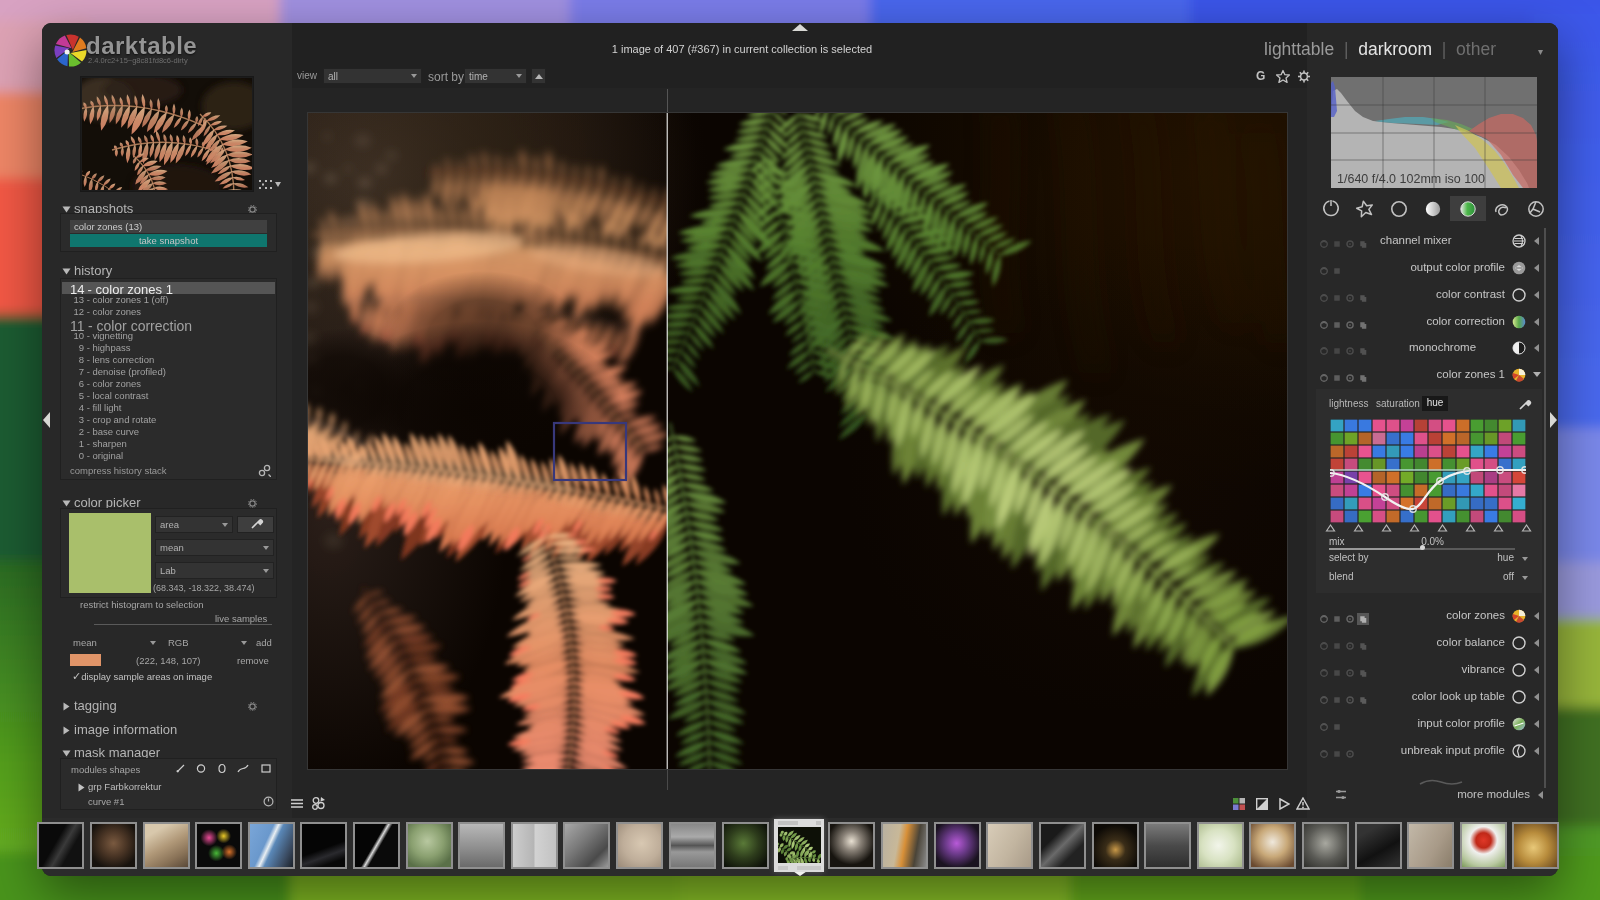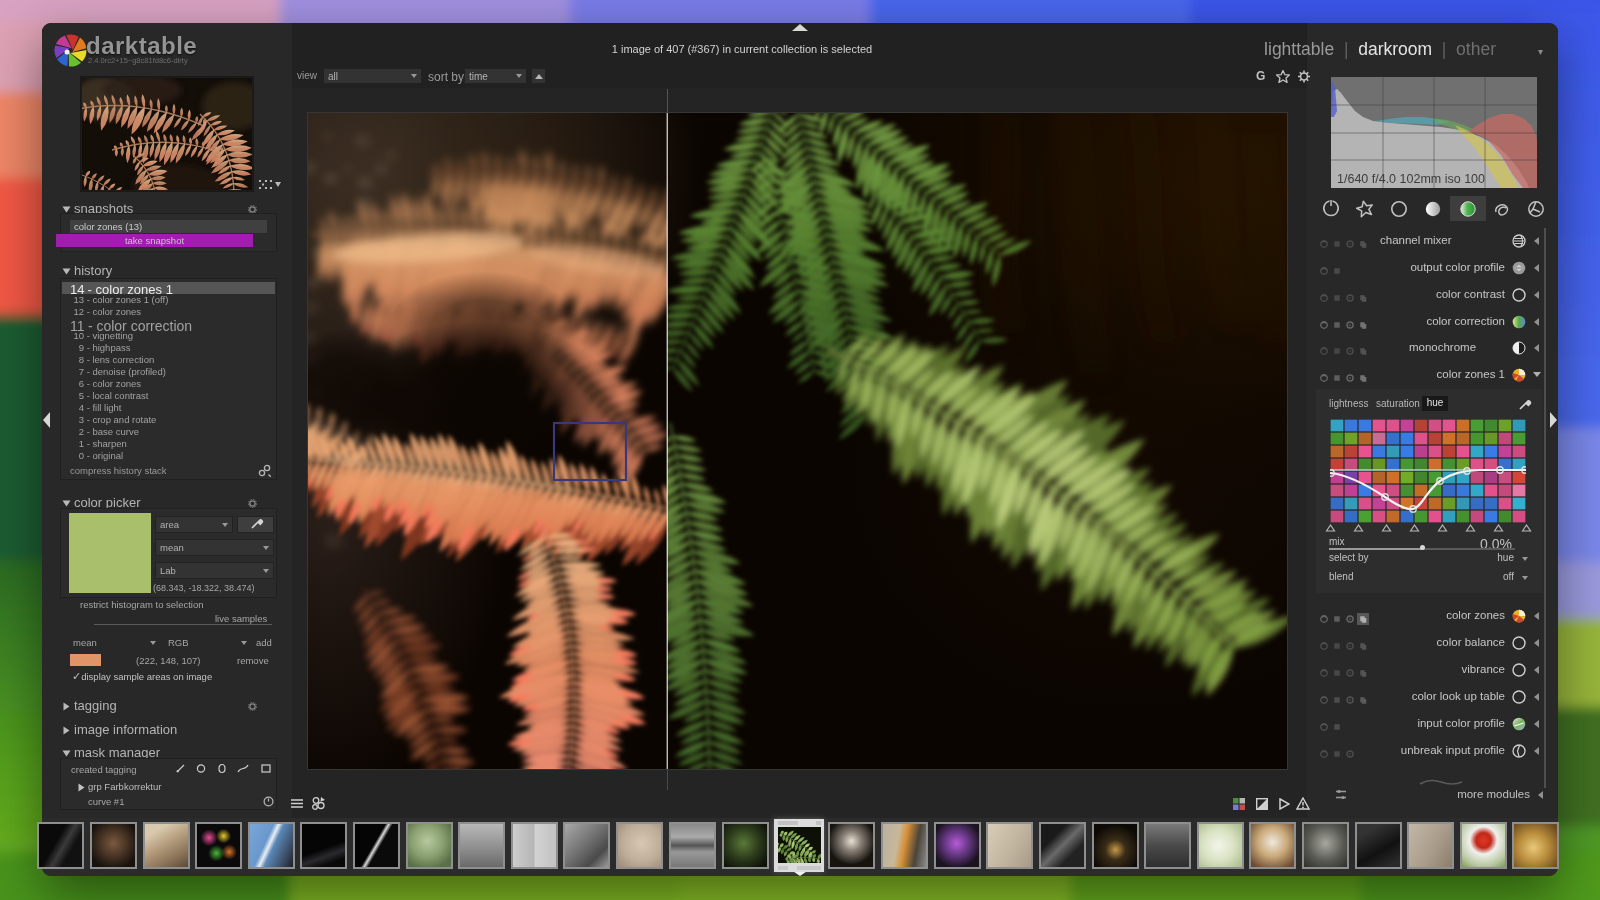--- a/index.html
+++ b/index.html
@@ -283,21 +283,21 @@
     <svg class="abs" style="left:62px;top:206px" width="9" height="7" viewBox="0 0 9 7">
       <path d="M0.5 0.5 L8.5 0.5 L4.5 6.5 Z" fill="#b9b9b9"></path>
     </svg>
     <div class="hdr" style="left:74px;top:201px">snapshots</div>
     <svg class="abs" style="left:248px;top:205px" width="9" height="9" viewBox="0 0 10 10">
       <circle cx="5" cy="5" r="3" fill="none" stroke="#8a8a8a" stroke-width="1.4"></circle>
       <circle cx="5" cy="5" r="4.6" fill="none" stroke="#8a8a8a" stroke-width="1" stroke-dasharray="1.5 1.6"></circle>
     </svg>
     <div class="box" style="left:60px;top:213px;width:217px;height:39px;background:#2b2b2b"></div>
     <div class="abs" style="left:70px;top:220px;width:197px;height:13px;background:#404040;font-size:9.5px;color:#cccccc;padding:1px 4px">color zones (13)</div>
-    <div class="abs" style="left:56px;top:234px;width:197px;height:13px;background:#a21caf;font-size:9.5px;color:#c6c6c6;text-align:center;padding-top:1px">take snapshot</div>
+    <div class="abs" style="left:70px;top:234px;width:197px;height:13px;background:#0f766e;font-size:9.5px;color:#c6c6c6;text-align:center;padding-top:1px">take snapshot</div>
     <svg class="abs" style="left:62px;top:268px" width="9" height="7" viewBox="0 0 9 7">
       <path d="M0.5 0.5 L8.5 0.5 L4.5 6.5 Z" fill="#b9b9b9"></path>
     </svg>
     <div class="hdr" style="left:74px;top:263px">history</div>
     <div class="box" style="left:60px;top:278px;width:217px;height:202px;background:#2b2b2b"></div>
     <div class="abs" style="left:62px;top:282px;width:213px">
       <div style="height:12px;background:#555555;font-size:13px;color:#ececec;padding-left:8px;white-space:nowrap"><span style="display:inline-block;width:14px;text-align:right">14</span><span> - color zones 1</span></div>
       <div style="height:12px;font-size:9.5px;color:#a2a2a2;padding-left:8px;white-space:nowrap"><span style="display:inline-block;width:14px;text-align:right">13</span><span> - color zones 1 (off)</span></div>
       <div style="height:12px;font-size:9.5px;color:#a2a2a2;padding-left:8px;white-space:nowrap"><span style="display:inline-block;width:14px;text-align:right">12</span><span> - color zones</span></div>
       <div style="height:12px;font-size:14px;color:#a2a2a2;padding-left:8px;white-space:nowrap"><span style="display:inline-block;width:14px;text-align:right">11</span><span> - color correction</span></div>
@@ -358,21 +358,21 @@
     </svg>
     <svg class="abs" style="left:63px;top:726px" width="7" height="9" viewBox="0 0 7 9">
       <path d="M0.5 0.5 L6.5 4.5 L0.5 8.5 Z" fill="#b9b9b9"></path>
     </svg>
     <div class="hdr" style="left:74px;top:722px">image information</div>
     <svg class="abs" style="left:62px;top:750px" width="9" height="7" viewBox="0 0 9 7">
       <path d="M0.5 0.5 L8.5 0.5 L4.5 6.5 Z" fill="#b9b9b9"></path>
     </svg>
     <div class="hdr" style="left:74px;top:745px">mask manager</div>
     <div class="box" style="left:60px;top:758px;width:217px;height:52px;background:#2b2b2b"></div>
-    <div class="abs t9" style="left:71px;top:764px">created tagging</div>
+    <div class="abs t9" style="left:71px;top:764px">modules shapes</div>
     <svg class="abs" style="left:176px;top:763px" width="95" height="11" viewBox="0 0 95 11">
       <g stroke="#cdcdcd" stroke-width="1.2" fill="none">
         <path d="M1 9 L8 2 M1 9 l1.8 -0.5 M1 9 l0.5 -1.8"></path>
         <circle cx="25" cy="5.5" r="3.6"></circle>
         <ellipse cx="46" cy="5.5" rx="3" ry="4"></ellipse>
         <path d="M62 9 C 65 3, 69 8, 72 2"></path>
         <rect x="86" y="2" width="8" height="7"></rect>
       </g>
     </svg>
     <svg class="abs" style="left:78px;top:783px" width="7" height="9" viewBox="0 0 7 9">
@@ -1890,21 +1890,21 @@
       <path d="M1326 531 L1330 525 L1334 531 Z" fill="none" stroke="#b8b8b8" stroke-width="1.2" transform="translate(0.5 0)"></path>
       <path d="M1354 531 L1358 525 L1362 531 Z" fill="none" stroke="#b8b8b8" stroke-width="1.2" transform="translate(0.5 0)"></path>
       <path d="M1382 531 L1386 525 L1390 531 Z" fill="none" stroke="#b8b8b8" stroke-width="1.2" transform="translate(0.5 0)"></path>
       <path d="M1410 531 L1414 525 L1418 531 Z" fill="none" stroke="#b8b8b8" stroke-width="1.2" transform="translate(0.5 0)"></path>
       <path d="M1438 531 L1442 525 L1446 531 Z" fill="none" stroke="#b8b8b8" stroke-width="1.2" transform="translate(0.5 0)"></path>
       <path d="M1466 531 L1470 525 L1474 531 Z" fill="none" stroke="#b8b8b8" stroke-width="1.2" transform="translate(0.5 0)"></path>
       <path d="M1494 531 L1498 525 L1502 531 Z" fill="none" stroke="#b8b8b8" stroke-width="1.2" transform="translate(0.5 0)"></path>
       <path d="M1522 531 L1526 525 L1530 531 Z" fill="none" stroke="#b8b8b8" stroke-width="1.2" transform="translate(0.5 0)"></path>
     </svg>
     <div class="abs" style="left:1329px;top:536px;font-size:10px;color:#c0c0c0">mix</div>
-    <div class="abs" style="left:1476px;top:536px;width:40px;text-align:center;font-size:14px;color:#c0c0c0">0.0%</div>
+    <div class="abs" style="left:1404px;top:536px;width:40px;text-align:right;font-size:10px;color:#c0c0c0">0.0%</div>
     <div class="abs" style="left:1329px;top:548px;width:93px;height:1.5px;background:#9a9a9a"></div>
     <div class="abs" style="left:1422px;top:548px;width:93px;height:1.5px;background:#5a5a5a"></div>
     <div class="abs" style="left:1420px;top:545px;width:5px;height:5px;border-radius:50%;background:#d8d8d8"></div>
     <div class="abs" style="left:1329px;top:552px;font-size:10px;color:#c0c0c0">select by</div>
     <div class="abs" style="left:1460px;top:552px;width:54px;text-align:right;font-size:10px;color:#c0c0c0">hue</div>
     <div class="abs" style="left:1522px;top:557px;width:0;height:0;border-top:4px solid #999;border-left:3.5px solid transparent;border-right:3.5px solid transparent"></div>
     <div class="abs" style="left:1329px;top:571px;font-size:10px;color:#c0c0c0">blend</div>
     <div class="abs" style="left:1460px;top:571px;width:54px;text-align:right;font-size:10px;color:#c0c0c0">off</div>
     <div class="abs" style="left:1522px;top:576px;width:0;height:0;border-top:4px solid #999;border-left:3.5px solid transparent;border-right:3.5px solid transparent"></div>
     <div class="abs" style="left:1380px;top:609px;right:0;width:125px;text-align:right;font-size:11.5px;color:#c6c6c6;white-space:nowrap;left:auto;right:95px">color zones</div>

